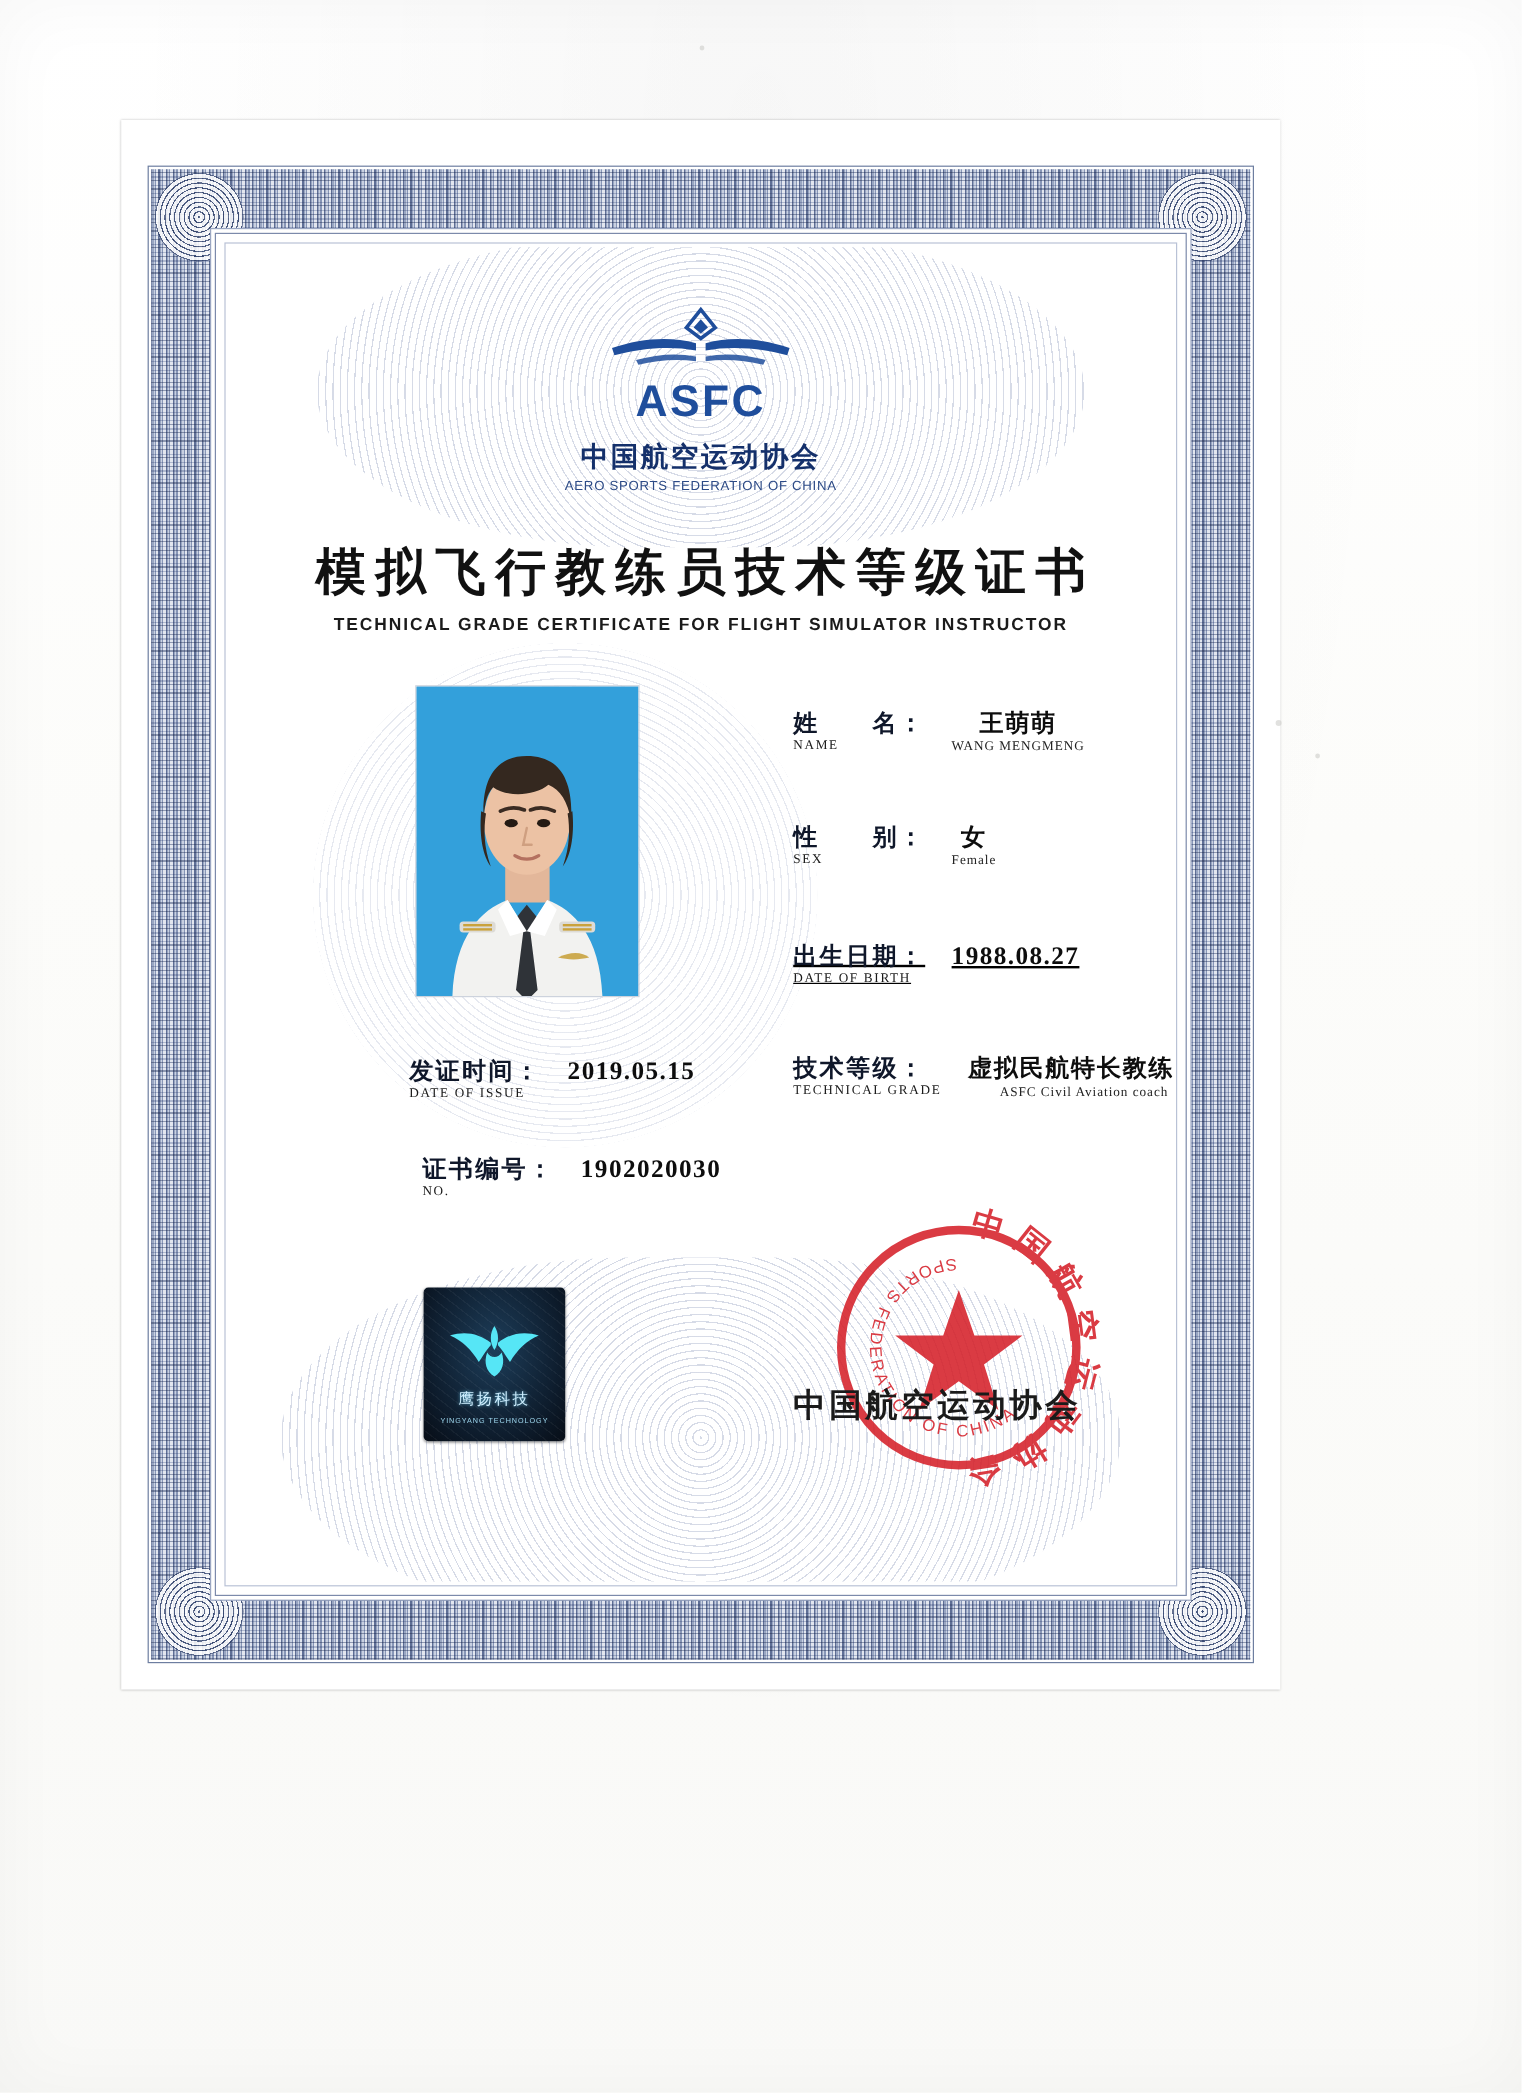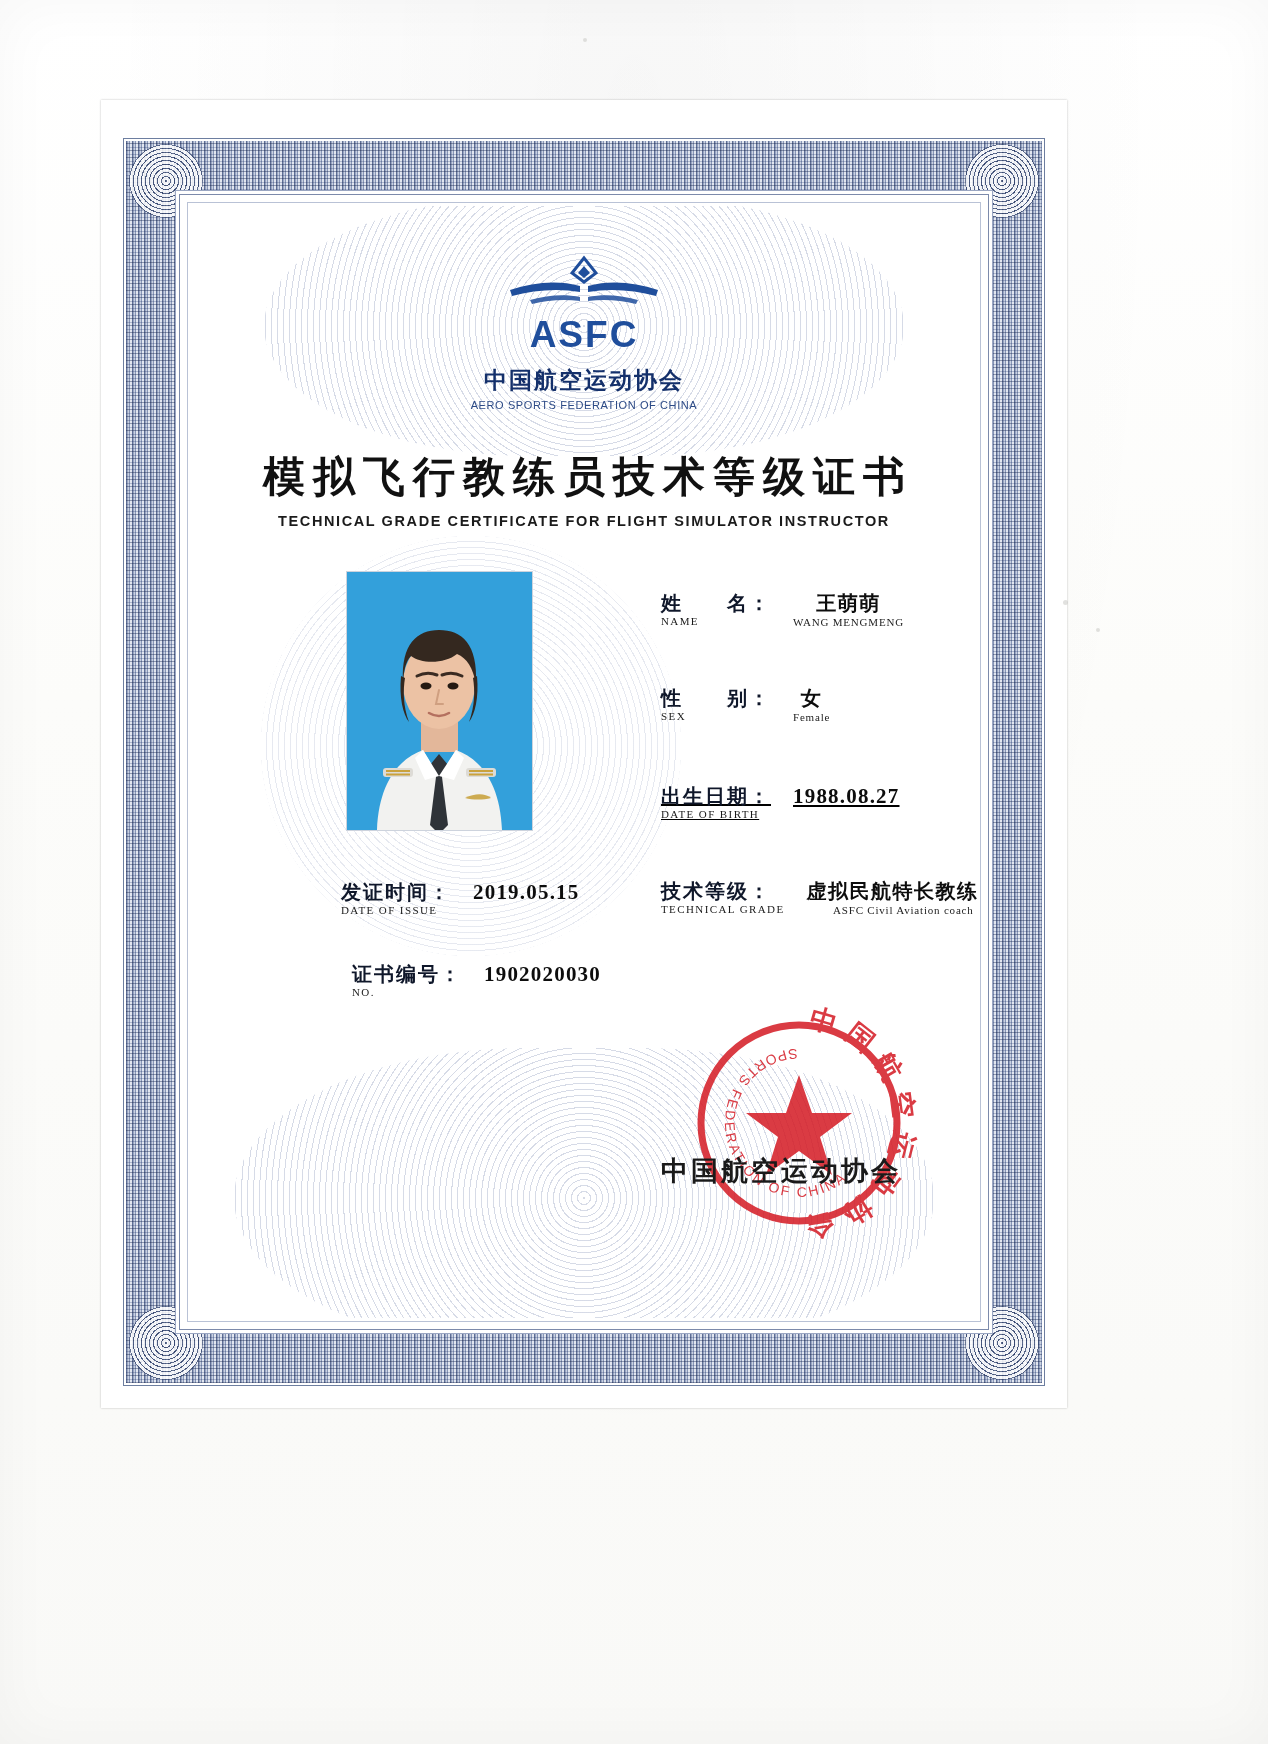--- a/index.html
+++ b/index.html
@@ -531,20 +531,32 @@
         <div class="fld" id="field-no">
           <div class="lbl">
             <span class="cn">证书编号：</span>
             <span class="en">NO.</span>
           </div>
           <div class="val">
             <span class="mono">1902020030</span>
           </div>
         </div>
 
+        <div id="hologram">
+          <svg class="holo-bird" width="78" height="52" viewBox="0 0 78 52">
+            <g fill="#56e6f6">
+              <path d="M39 6 c4 6 4 14 0 20 c-4 -6 -4 -14 0 -20 z"></path>
+              <path d="M36 20 C26 12 14 10 2 14 C12 18 20 26 26 36 C30 30 33 25 36 22 Z"></path>
+              <path d="M42 20 C52 12 64 10 76 14 C66 18 58 26 52 36 C48 30 45 25 42 22 Z"></path>
+              <path d="M33 28 C30 36 32 44 39 48 C46 44 48 36 45 28 C42 33 36 33 33 28 Z"></path>
+            </g>
+          </svg>
+          <div class="holo-cn">鹰扬科技</div>
+          <div class="holo-en">YINGYANG TECHNOLOGY</div>
+        </div>
 
         <div id="seal">
           <svg class="seal-svg" width="244" height="244" viewBox="0 0 244 244">
             <defs>
               <path id="ringCN" d="M122,122 m0,-96 a96,96 0 1,1 -0.1,0"></path>
               <path id="ringEN" d="M122,122 m0,-74 a74,74 0 1,0 0.1,0"></path>
             </defs>
             <g opacity="0.88">
               <circle cx="122" cy="122" r="98" fill="none" stroke="#d5202a" stroke-width="7"></circle>
               <text fill="#d5202a" font-family="'Liberation Serif', serif" font-size="27" font-weight="bold" letter-spacing="10">

